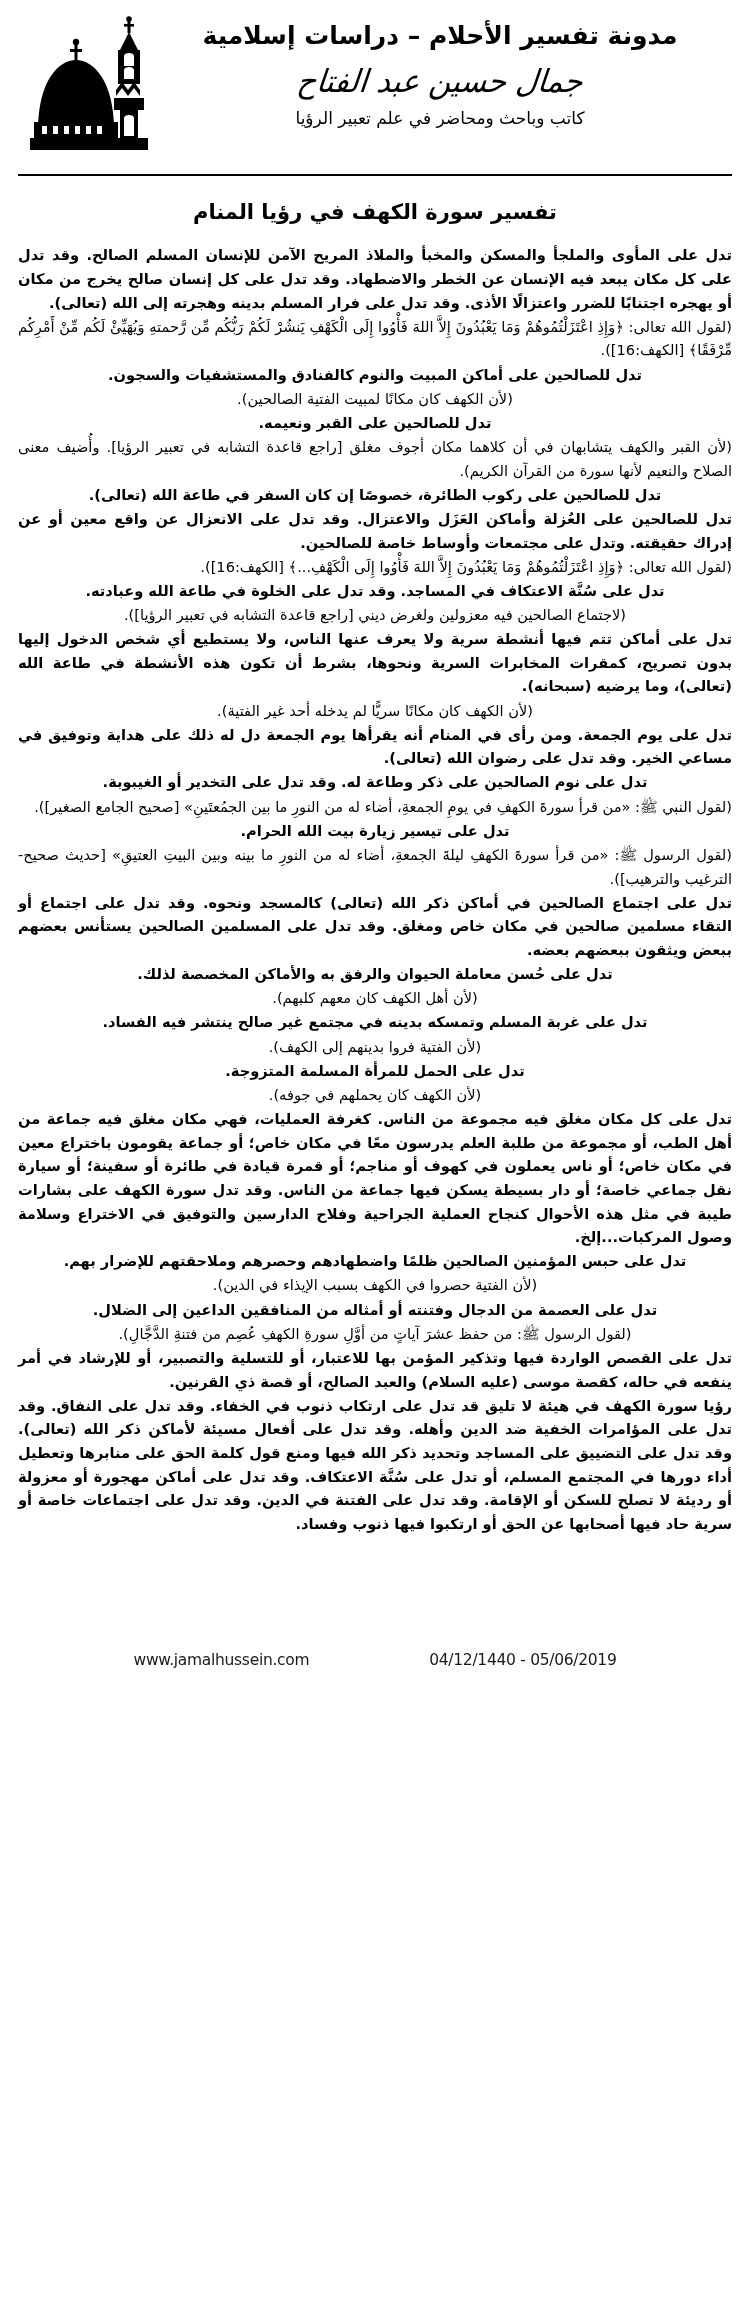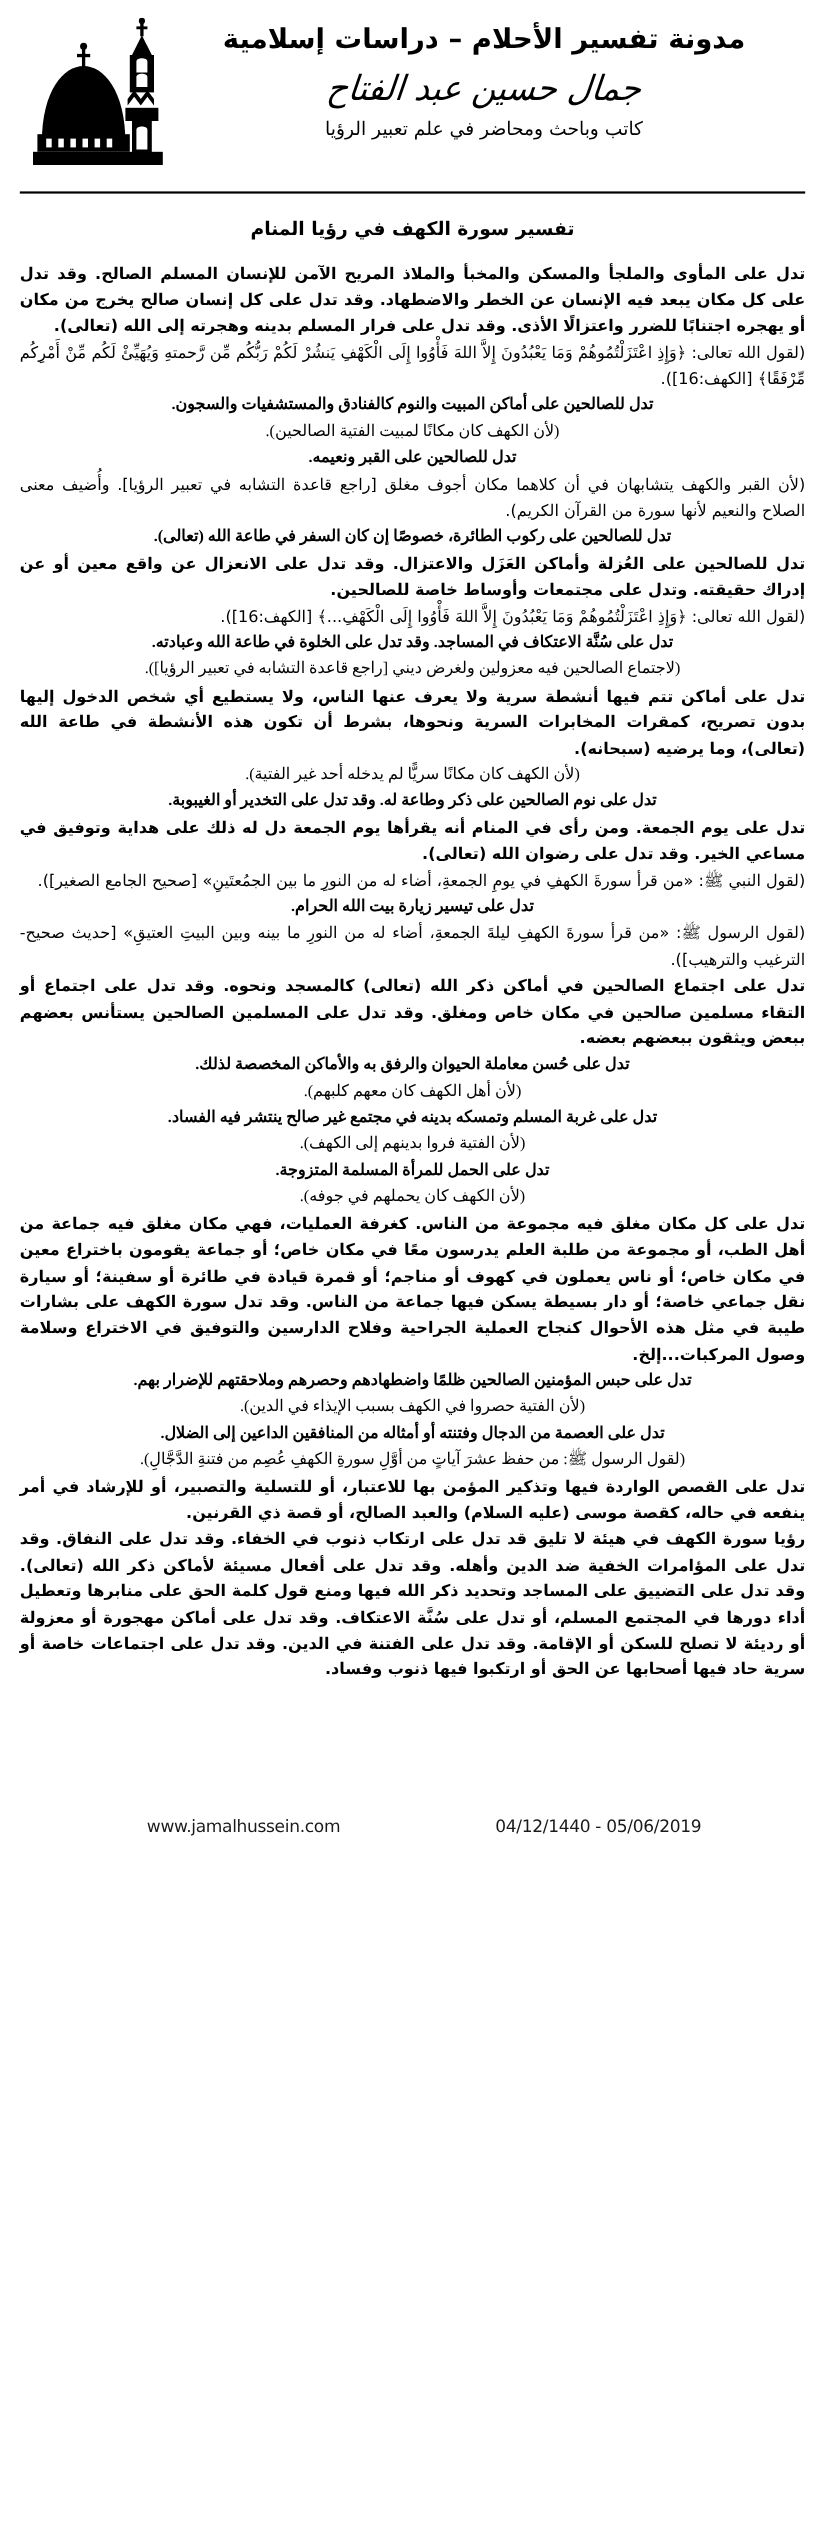--- a/index.html
+++ b/index.html
@@ -71,21 +71,21 @@
   .rule {
     border: none;
     border-top: 2.5px solid #000;
     margin: 6px 0 0 0;
     width: 100%;
   }
 
   
   .doc-title {
     text-align: center;
-    font-size: 17px;
+    font-size: 21px;
     font-weight: bold;
     margin: 22px 0 16px 0;
     line-height: 1.4;
   }
 
   
   .body-text {
     font-size: 14.6px;
     line-height: 1.62;
     text-align: justify;
@@ -96,40 +96,39 @@
     margin: 0 0 0.5px 0;
     text-align: justify;
     text-align-last: right;
   }
   .p-normal { font-weight: bold; }
   .p-paren  { font-weight: normal; }
   .p-quran  { font-weight: normal; }
   .short-line {
     text-align: center !important;
     text-align-last: center !important;
-    font-family: Liberation Serif, serif;
   }
 
   
   .footer {
     position: absolute;
     left: 0;
     right: 0;
     bottom: 18px;
     height: 46px;
     display: flex;
     align-items: center;
     justify-content: center;
     gap: 120px;
     direction: ltr;
     font-size: 15.5px;
     color: #1a1a1a;
     letter-spacing: -0.3px;
   }
-  .footer span { white-space: nowrap; margin-left: 21px; }
+  .footer span { white-space: nowrap; }
 </style>
 </head>
 <body>
 
 <div class="page">
 
   <div class="masthead">
 
     <div class="mosque-logo">
       <svg viewBox="0 0 122 140" width="122" height="140" aria-hidden="true">
@@ -191,22 +190,22 @@
       <p class="p-paren short-line">(لأن الكهف كان مكانًا لمبيت الفتية الصالحين).</p>
       <p class="p-normal short-line">تدل للصالحين على القبر ونعيمه.</p>
       <p class="p-paren">(لأن القبر والكهف يتشابهان في أن كلاهما مكان أجوف مغلق [راجع قاعدة التشابه في تعبير الرؤيا]. وأُضيف معنى الصلاح والنعيم لأنها سورة من القرآن الكريم).</p>
       <p class="p-normal short-line">تدل للصالحين على ركوب الطائرة، خصوصًا إن كان السفر في طاعة الله (تعالى).</p>
       <p class="p-normal">تدل للصالحين على العُزلة وأماكن العَزَل والاعتزال. وقد تدل على الانعزال عن واقع معين أو عن إدراك حقيقته. وتدل على مجتمعات وأوساط خاصة للصالحين.</p>
       <p class="p-quran">(لقول الله تعالى: ﴿وَإِذِ اعْتَزَلْتُمُوهُمْ وَمَا يَعْبُدُونَ إِلاَّ اللهَ فَأْوُوا إِلَى الْكَهْفِ...﴾ [الكهف:16]).</p>
       <p class="p-normal short-line">تدل على سُنَّة الاعتكاف في المساجد. وقد تدل على الخلوة في طاعة الله وعبادته.</p>
       <p class="p-paren short-line">(لاجتماع الصالحين فيه معزولين ولغرض ديني [راجع قاعدة التشابه في تعبير الرؤيا]).</p>
       <p class="p-normal">تدل على أماكن تتم فيها أنشطة سرية ولا يعرف عنها الناس، ولا يستطيع أي شخص الدخول إليها بدون تصريح، كمقرات المخابرات السرية ونحوها، بشرط أن تكون هذه الأنشطة في طاعة الله (تعالى)، وما يرضيه (سبحانه).</p>
       <p class="p-paren short-line">(لأن الكهف كان مكانًا سريًّا لم يدخله أحد غير الفتية).</p>
+      <p class="p-normal">تدل على يوم الجمعة. ومن رأى في المنام أنه يقرأها يوم الجمعة دل له ذلك على هداية وتوفيق في مساعي الخير. وقد تدل على رضوان الله (تعالى).</p>
       <p class="p-normal short-line">تدل على نوم الصالحين على ذكر وطاعة له. وقد تدل على التخدير أو الغيبوبة.</p>
-      <p class="p-normal">تدل على يوم الجمعة. ومن رأى في المنام أنه يقرأها يوم الجمعة دل له ذلك على هداية وتوفيق في مساعي الخير. وقد تدل على رضوان الله (تعالى).</p>
       <p class="p-quran">(لقول النبي ﷺ: «من قرأ سورةَ الكهفِ في يومِ الجمعةِ، أضاء له من النورِ ما بين الجمُعتَينِ» [صحيح الجامع الصغير]).</p>
       <p class="p-normal short-line">تدل على تيسير زيارة بيت الله الحرام.</p>
       <p class="p-quran">(لقول الرسول ﷺ: «من قرأ سورةَ الكهفِ ليلةَ الجمعةِ، أضاء له من النورِ ما بينه وبين البيتِ العتيقِ» [حديث صحيح-الترغيب والترهيب]).</p>
       <p class="p-normal">تدل على اجتماع الصالحين في أماكن ذكر الله (تعالى) كالمسجد ونحوه. وقد تدل على اجتماع أو التقاء مسلمين صالحين في مكان خاص ومغلق. وقد تدل على المسلمين الصالحين يستأنس بعضهم ببعض ويثقون ببعضهم بعضه.</p>
       <p class="p-normal short-line">تدل على حُسن معاملة الحيوان والرفق به والأماكن المخصصة لذلك.</p>
       <p class="p-paren short-line">(لأن أهل الكهف كان معهم كلبهم).</p>
       <p class="p-normal short-line">تدل على غربة المسلم وتمسكه بدينه في مجتمع غير صالح ينتشر فيه الفساد.</p>
       <p class="p-paren short-line">(لأن الفتية فروا بدينهم إلى الكهف).</p>
       <p class="p-normal short-line">تدل على الحمل للمرأة المسلمة المتزوجة.</p>
       <p class="p-paren short-line">(لأن الكهف كان يحملهم في جوفه).</p>

